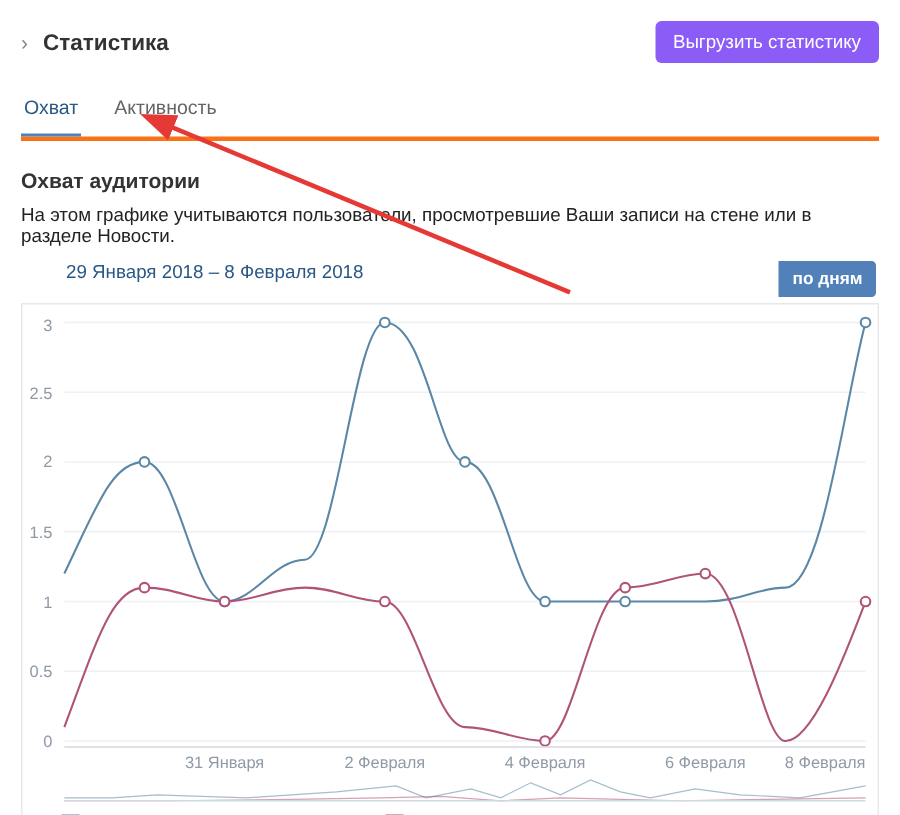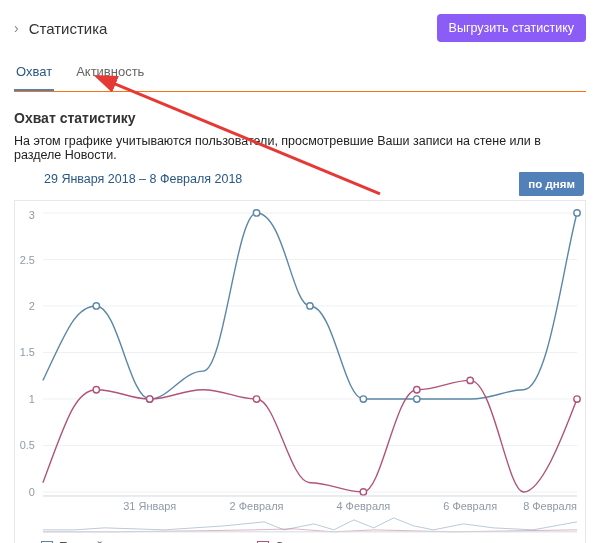--- a/index.html
+++ b/index.html
@@ -2,24 +2,24 @@
 <html><head>
 <meta charset="utf-8">
 <style>
   * { box-sizing: border-box; margin: 0; padding: 0; }
   body { font-family: -apple-system, BlinkMacSystemFont, "Segoe UI", Arial, sans-serif; background: #fff; color: #333; width: 600px; }
   .page { width: 600px; padding: 0 14px 12px 14px; position: relative; }
 
   .header { display: flex; align-items: center; justify-content: space-between; padding: 14px 0 10px 0; }
   .breadcrumb { display: flex; align-items: center; gap: 10px; color: #2a5885; font-size: 15px; }
   .crumb-sep { color: #888; font-size: 14px; }
-  .crumb-current { color: #333; font-weight: 400; }
+  .crumb-current { color: #333; font-weight: 700; }
   .export-btn { background: #8b5cf6; color: #fff; border: none; border-radius: 4px; padding: 7px 12px; font-size: 12.5px; cursor: pointer; }
 
-  .tabs { display: flex; gap: 20px; border-bottom: 1px solid #f97316; font-size: 13px; padding-top: 4px;}
+  .tabs { display: flex; gap: 20px; border-bottom: 3px solid #f97316; font-size: 13px; padding-top: 4px;}
   .tab { padding: 8px 2px 10px 2px; color: #656565; cursor: pointer; border-bottom: 2px solid transparent; }
   .tab.active { color: #2a5885; border-bottom-color: #5181b8; font-weight: 500; }
 
   .section-title { font-size: 14px; font-weight: 600; color: #333; margin: 18px 0 8px 0; }
   .section-desc { font-size: 12.5px; color: #222; margin-bottom: 10px; }
 
   .chart-head { display: flex; justify-content: space-between; align-items: flex-start; padding: 0 2px 4px 30px;}
   .date-range { color: #2a5885; font-size: 12.5px; }
   .period-switch { display: flex; gap: 0; }
   .pbtn { font-size: 11.5px; padding: 5px 8px; border: 1px solid #c5d0db; background: #fff; color: #2a5885; cursor: pointer; }
@@ -57,21 +57,21 @@
     <span class="crumb-current">Статистика</span>
   </div>
   <button class="export-btn">Выгрузить статистику</button>
 </div>
 
 <div class="tabs">
   <div class="tab active">Охват</div>
   <div class="tab">Активность</div>
 </div>
 
-<div class="section-title">Охват статистику</div>
+<div class="section-title">Охват аудитории</div>
 <div class="section-desc">На этом графике учитываются пользователи, просмотревшие Ваши записи на стене или в разделе Новости.</div>
 
 <div class="chart-head">
   <div class="date-range">29 Января 2018 – 8 Февраля 2018</div>
   <div class="period-switch">
     <button class="pbtn active">по дням</button>
   </div>
 </div>
 
 <div class="chart-wrap">

